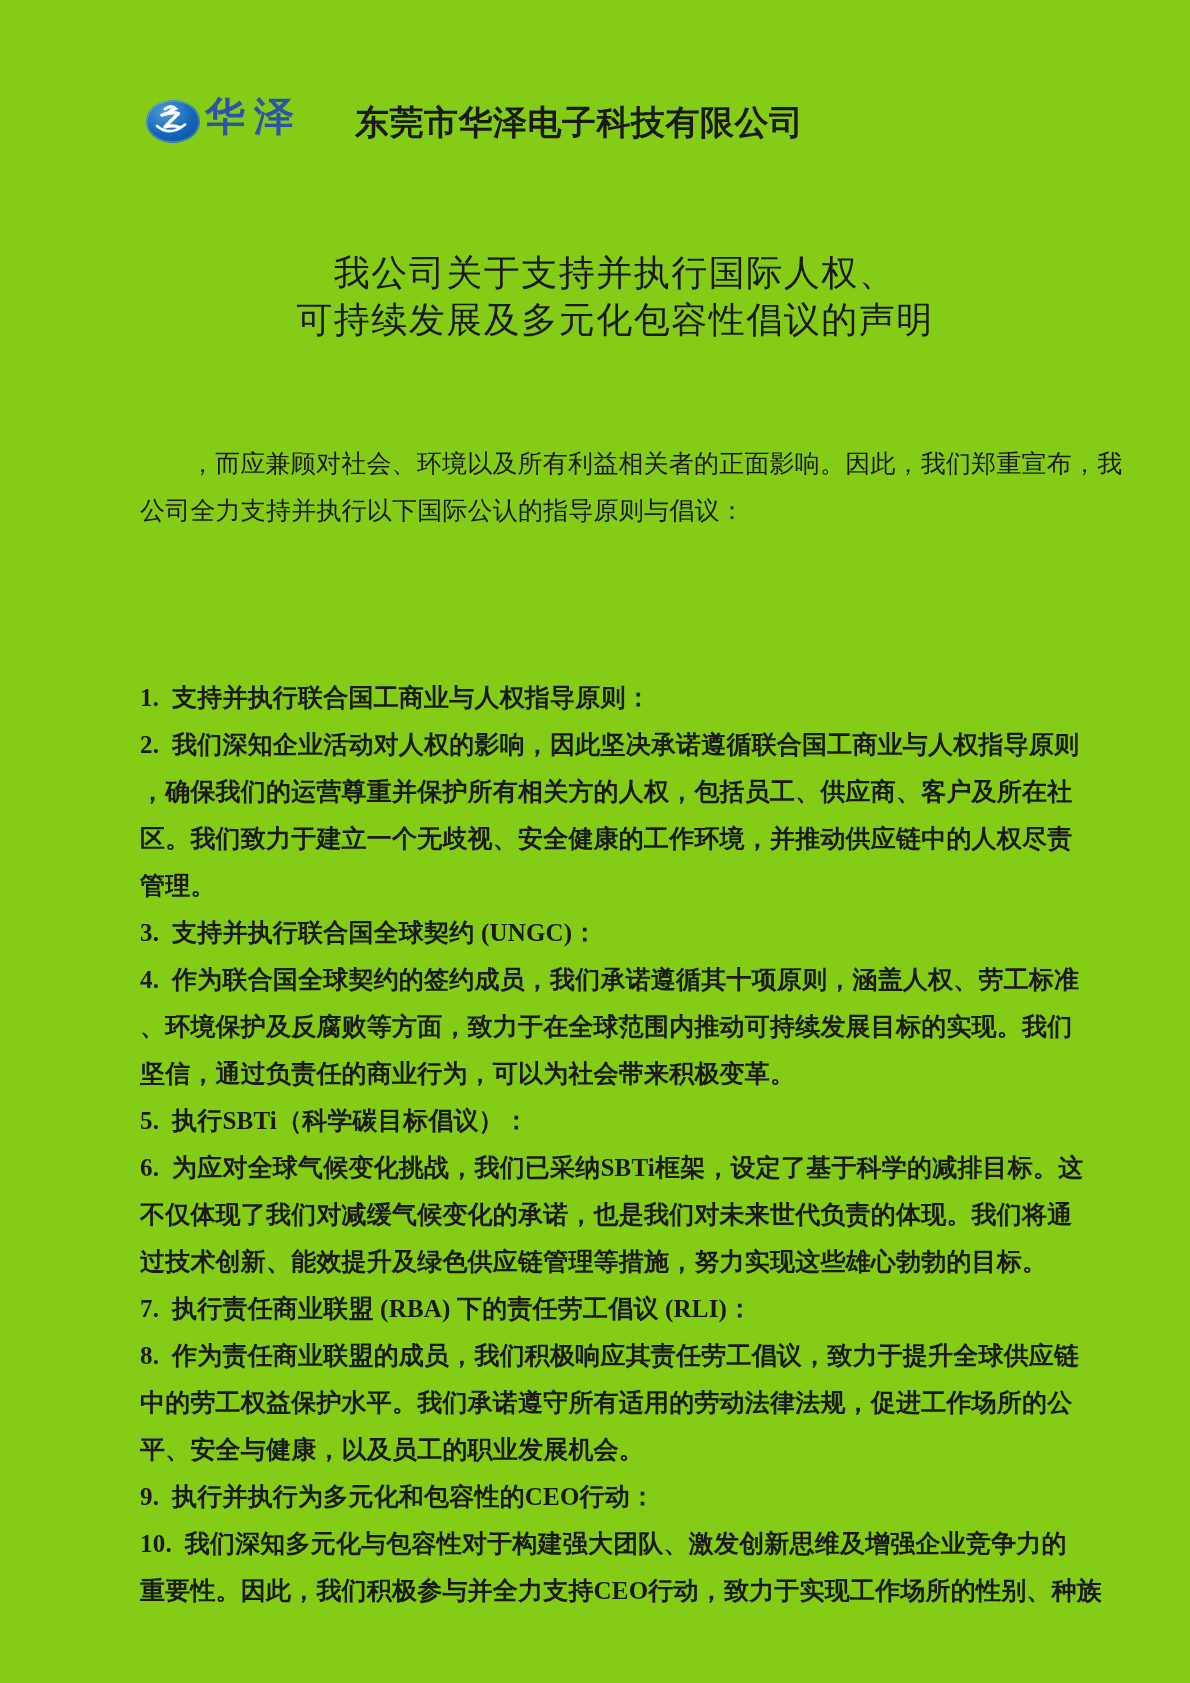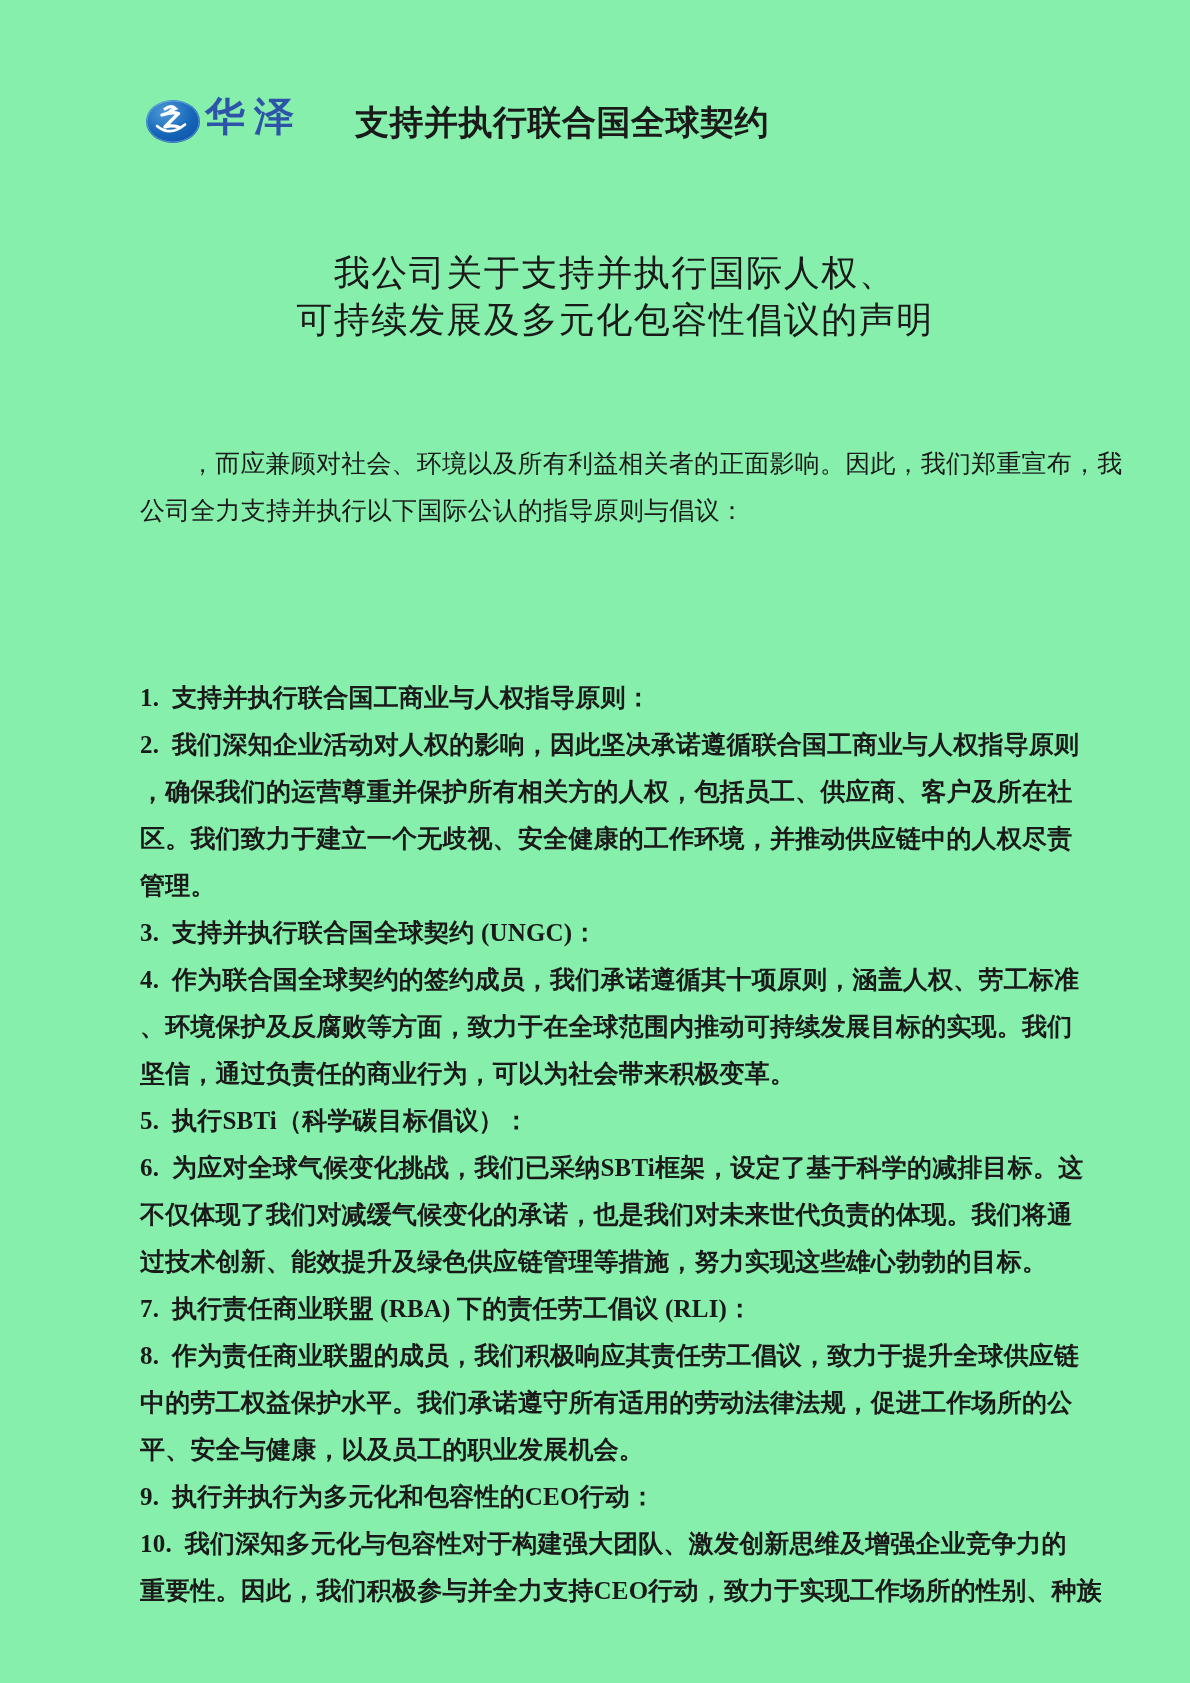--- a/index.html
+++ b/index.html
@@ -5,21 +5,21 @@
   :root{
     --logo-blue:#0b55ad;
     --logo-text-blue:#2e54a9;
     --ink:#1a1a1a;
   }
   *{margin:0;padding:0;box-sizing:border-box;}
   html,body{background:#e8e8e8;}
   .page{
     position:relative;
     width:1190px;height:1683px;
-    background:#86efac;
+    background:#84cc16;
     overflow:hidden;
     font-family:"Liberation Serif","DejaVu Serif",serif;
     color:var(--ink);
   }
   
   .header{position:absolute;left:0;top:0;width:1190px;height:170px;}
   .logo{position:absolute;left:145px;top:98px;height:46px;display:flex;align-items:center;}
   .logo-mark{width:56px;height:45px;display:block;}
   .logo-text{
     position:absolute;left:60px;top:-4px;
@@ -68,21 +68,21 @@
           </radialGradient>
         </defs>
         <ellipse cx="28" cy="22.5" rx="27" ry="21.5" fill="url(#lg)"></ellipse>
         <ellipse cx="28" cy="22.5" rx="26" ry="20.5" fill="none" stroke="#9cc4e8" stroke-width="1" opacity="0.55"></ellipse>
         <path d="M20,10 q6,-4.5 10.5,-0.5 q-4.5,1.5 -7.5,4.5" fill="none" stroke="#ffffff" stroke-width="3" stroke-linecap="round"></path>
         <path d="M17,16 q10,-3.5 16.5,-1.5 q-8.5,8 -13.5,13.5 q8,-2.5 14.5,0.5" fill="none" stroke="#ffffff" stroke-width="3.4" stroke-linecap="round" stroke-linejoin="round"></path>
         <path d="M12,27 q13,11 28,-1.5" fill="none" stroke="#ffffff" stroke-width="2.6" stroke-linecap="round"></path>
       </svg>
       <div class="logo-text">华泽</div>
     </div>
-    <div class="company-name">支持并执行联合国全球契约</div>
+    <div class="company-name">东莞市华泽电子科技有限公司</div>
   </div>
 
   <div class="doc-title"><div class="line">我公司关于支持并执行国际人权、</div><div class="line">可持续发展及多元化包容性倡议的声明</div></div>
 
   <div class="bodytext intro"><div class="line">，而应兼顾对社会、环境以及所有利益相关者的正面影响。因此，我们郑重宣布，我</div><div class="line">公司全力支持并执行以下国际公认的指导原则与倡议：</div></div>
 
   <div class="bodytext list"><div class="line">1.  支持并执行联合国工商业与人权指导原则：</div><div class="line">2.  我们深知企业活动对人权的影响，因此坚决承诺遵循联合国工商业与人权指导原则</div><div class="line">，确保我们的运营尊重并保护所有相关方的人权，包括员工、供应商、客户及所在社</div><div class="line">区。我们致力于建立一个无歧视、安全健康的工作环境，并推动供应链中的人权尽责</div><div class="line">管理。</div><div class="line">3.  支持并执行联合国全球契约 (UNGC)：</div><div class="line">4.  作为联合国全球契约的签约成员，我们承诺遵循其十项原则，涵盖人权、劳工标准</div><div class="line">、环境保护及反腐败等方面，致力于在全球范围内推动可持续发展目标的实现。我们</div><div class="line">坚信，通过负责任的商业行为，可以为社会带来积极变革。</div><div class="line">5.  执行SBTi（科学碳目标倡议）：</div><div class="line">6.  为应对全球气候变化挑战，我们已采纳SBTi框架，设定了基于科学的减排目标。这</div><div class="line">不仅体现了我们对减缓气候变化的承诺，也是我们对未来世代负责的体现。我们将通</div><div class="line">过技术创新、能效提升及绿色供应链管理等措施，努力实现这些雄心勃勃的目标。</div><div class="line">7.  执行责任商业联盟 (RBA) 下的责任劳工倡议 (RLI)：</div><div class="line">8.  作为责任商业联盟的成员，我们积极响应其责任劳工倡议，致力于提升全球供应链</div><div class="line">中的劳工权益保护水平。我们承诺遵守所有适用的劳动法律法规，促进工作场所的公</div><div class="line">平、安全与健康，以及员工的职业发展机会。</div><div class="line">9.  执行并执行为多元化和包容性的CEO行动：</div><div class="line">10.  我们深知多元化与包容性对于构建强大团队、激发创新思维及增强企业竞争力的</div><div class="line">重要性。因此，我们积极参与并全力支持CEO行动，致力于实现工作场所的性别、种族</div></div>
 
 </div>
 

